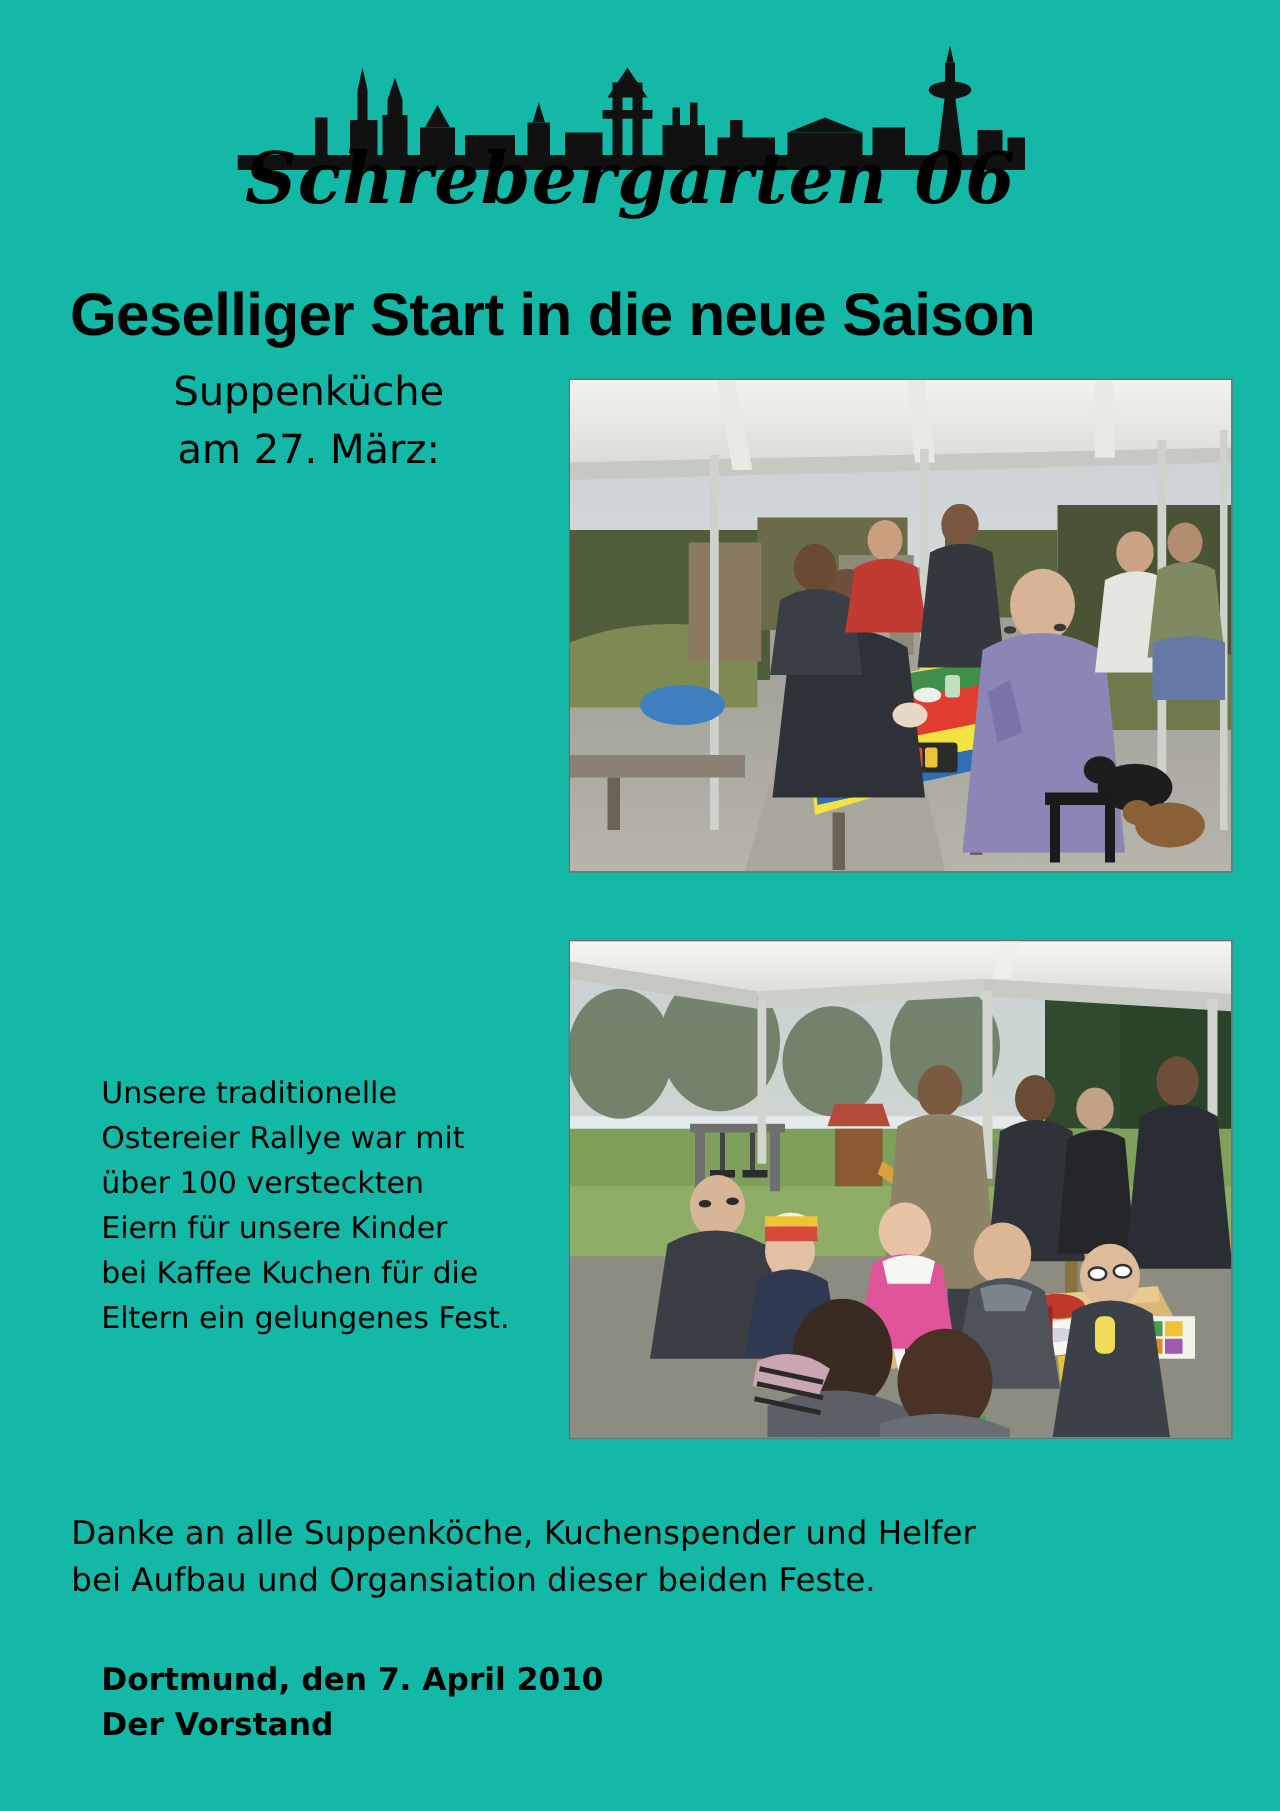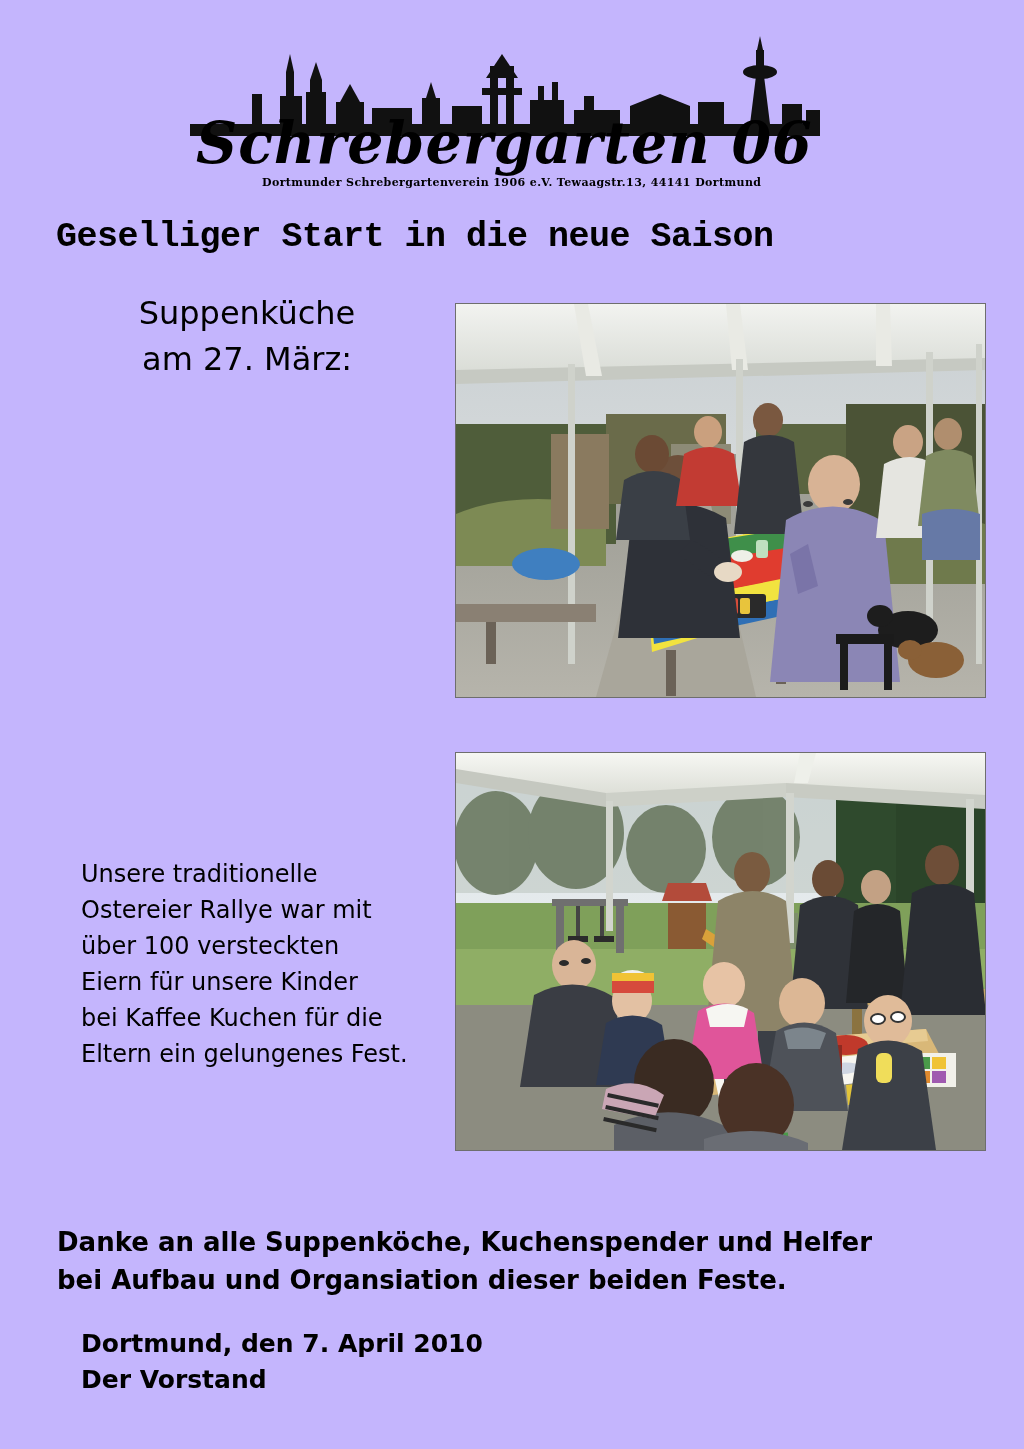--- a/index.html
+++ b/index.html
@@ -12,21 +12,21 @@
     height: 1449px;
     position: relative;
     font-family: "DejaVu Sans", sans-serif;
     color: #000000;
     overflow: hidden;
   }
 
   .page {
     position: absolute;
     inset: 0;
-    background: #c4b5fd;
+    background: #14b8a6;
   }
 
   
   .logo-block {
     position: absolute;
     left: 190px;
     top: 36px;
     width: 630px;
     height: 152px;
   }
@@ -63,23 +63,23 @@
     color: #000;
     white-space: nowrap;
   }
 
   
   .main-title {
     position: absolute;
     left: 56px;
     top: 196px;
     width: 940px;
-    font-family: Liberation Mono, monospace;
+    font-family: Liberation Sans, sans-serif;
     font-weight: bold;
-    font-size: 35px;
+    font-size: 48px;
     line-height: 1.05;
     letter-spacing: -0.5px;
     color: #000;
   }
 
   
   .sec-heading {
     position: absolute;
     font-weight: normal;
     font-size: 32px;
@@ -101,26 +101,25 @@
 
   #easter-heading { left: 57px; top: 733px; width: 380px; }
   #easter-body    { left: 57px; top: 856px; width: 400px; margin-left: 24px; }
 
   
   .thanks {
     position: absolute;
     left: 57px;
     top: 1208px;
     width: 930px;
-    font-weight: bold;
+    font-weight: normal;
     font-size: 26px;
     line-height: 1.48;
     color: #000;
     white-space: pre-line;
-    margin-top: 15px;
   }
   .signoff {
     position: absolute;
     left: 57px;
     top: 1326px;
     width: 700px;
     font-weight: bold;
     font-size: 25px;
     line-height: 1.45;
     color: #000;
@@ -184,21 +183,20 @@
           <rect x="566" y="14" width="8" height="20"></rect>
           <path d="M570 0 L573 14 L567 14 Z"></path>
 
           <rect x="592" y="68" width="20" height="20"></rect>
           <rect x="616" y="74" width="14" height="14"></rect>
         </g>
       </svg>
     </div>
 
     <div class="logo-wordmark">Schrebergarten 06</div>
-    <div class="logo-subline">Dortmunder Schrebergartenverein   1906 e.V.   Tewaagstr.13, 44141 Dortmund</div>
   </div>
 
   <h1 class="main-title">Geselliger Start in die neue Saison</h1>
 
   <div class="sec-heading" id="soup-heading">Suppenküche
 am 27. März:</div>
 
   <div class="photo" id="photo-soup">
     <svg viewBox="0 0 529 393" preserveAspectRatio="xMidYMid slice" aria-hidden="true">
       <defs>

